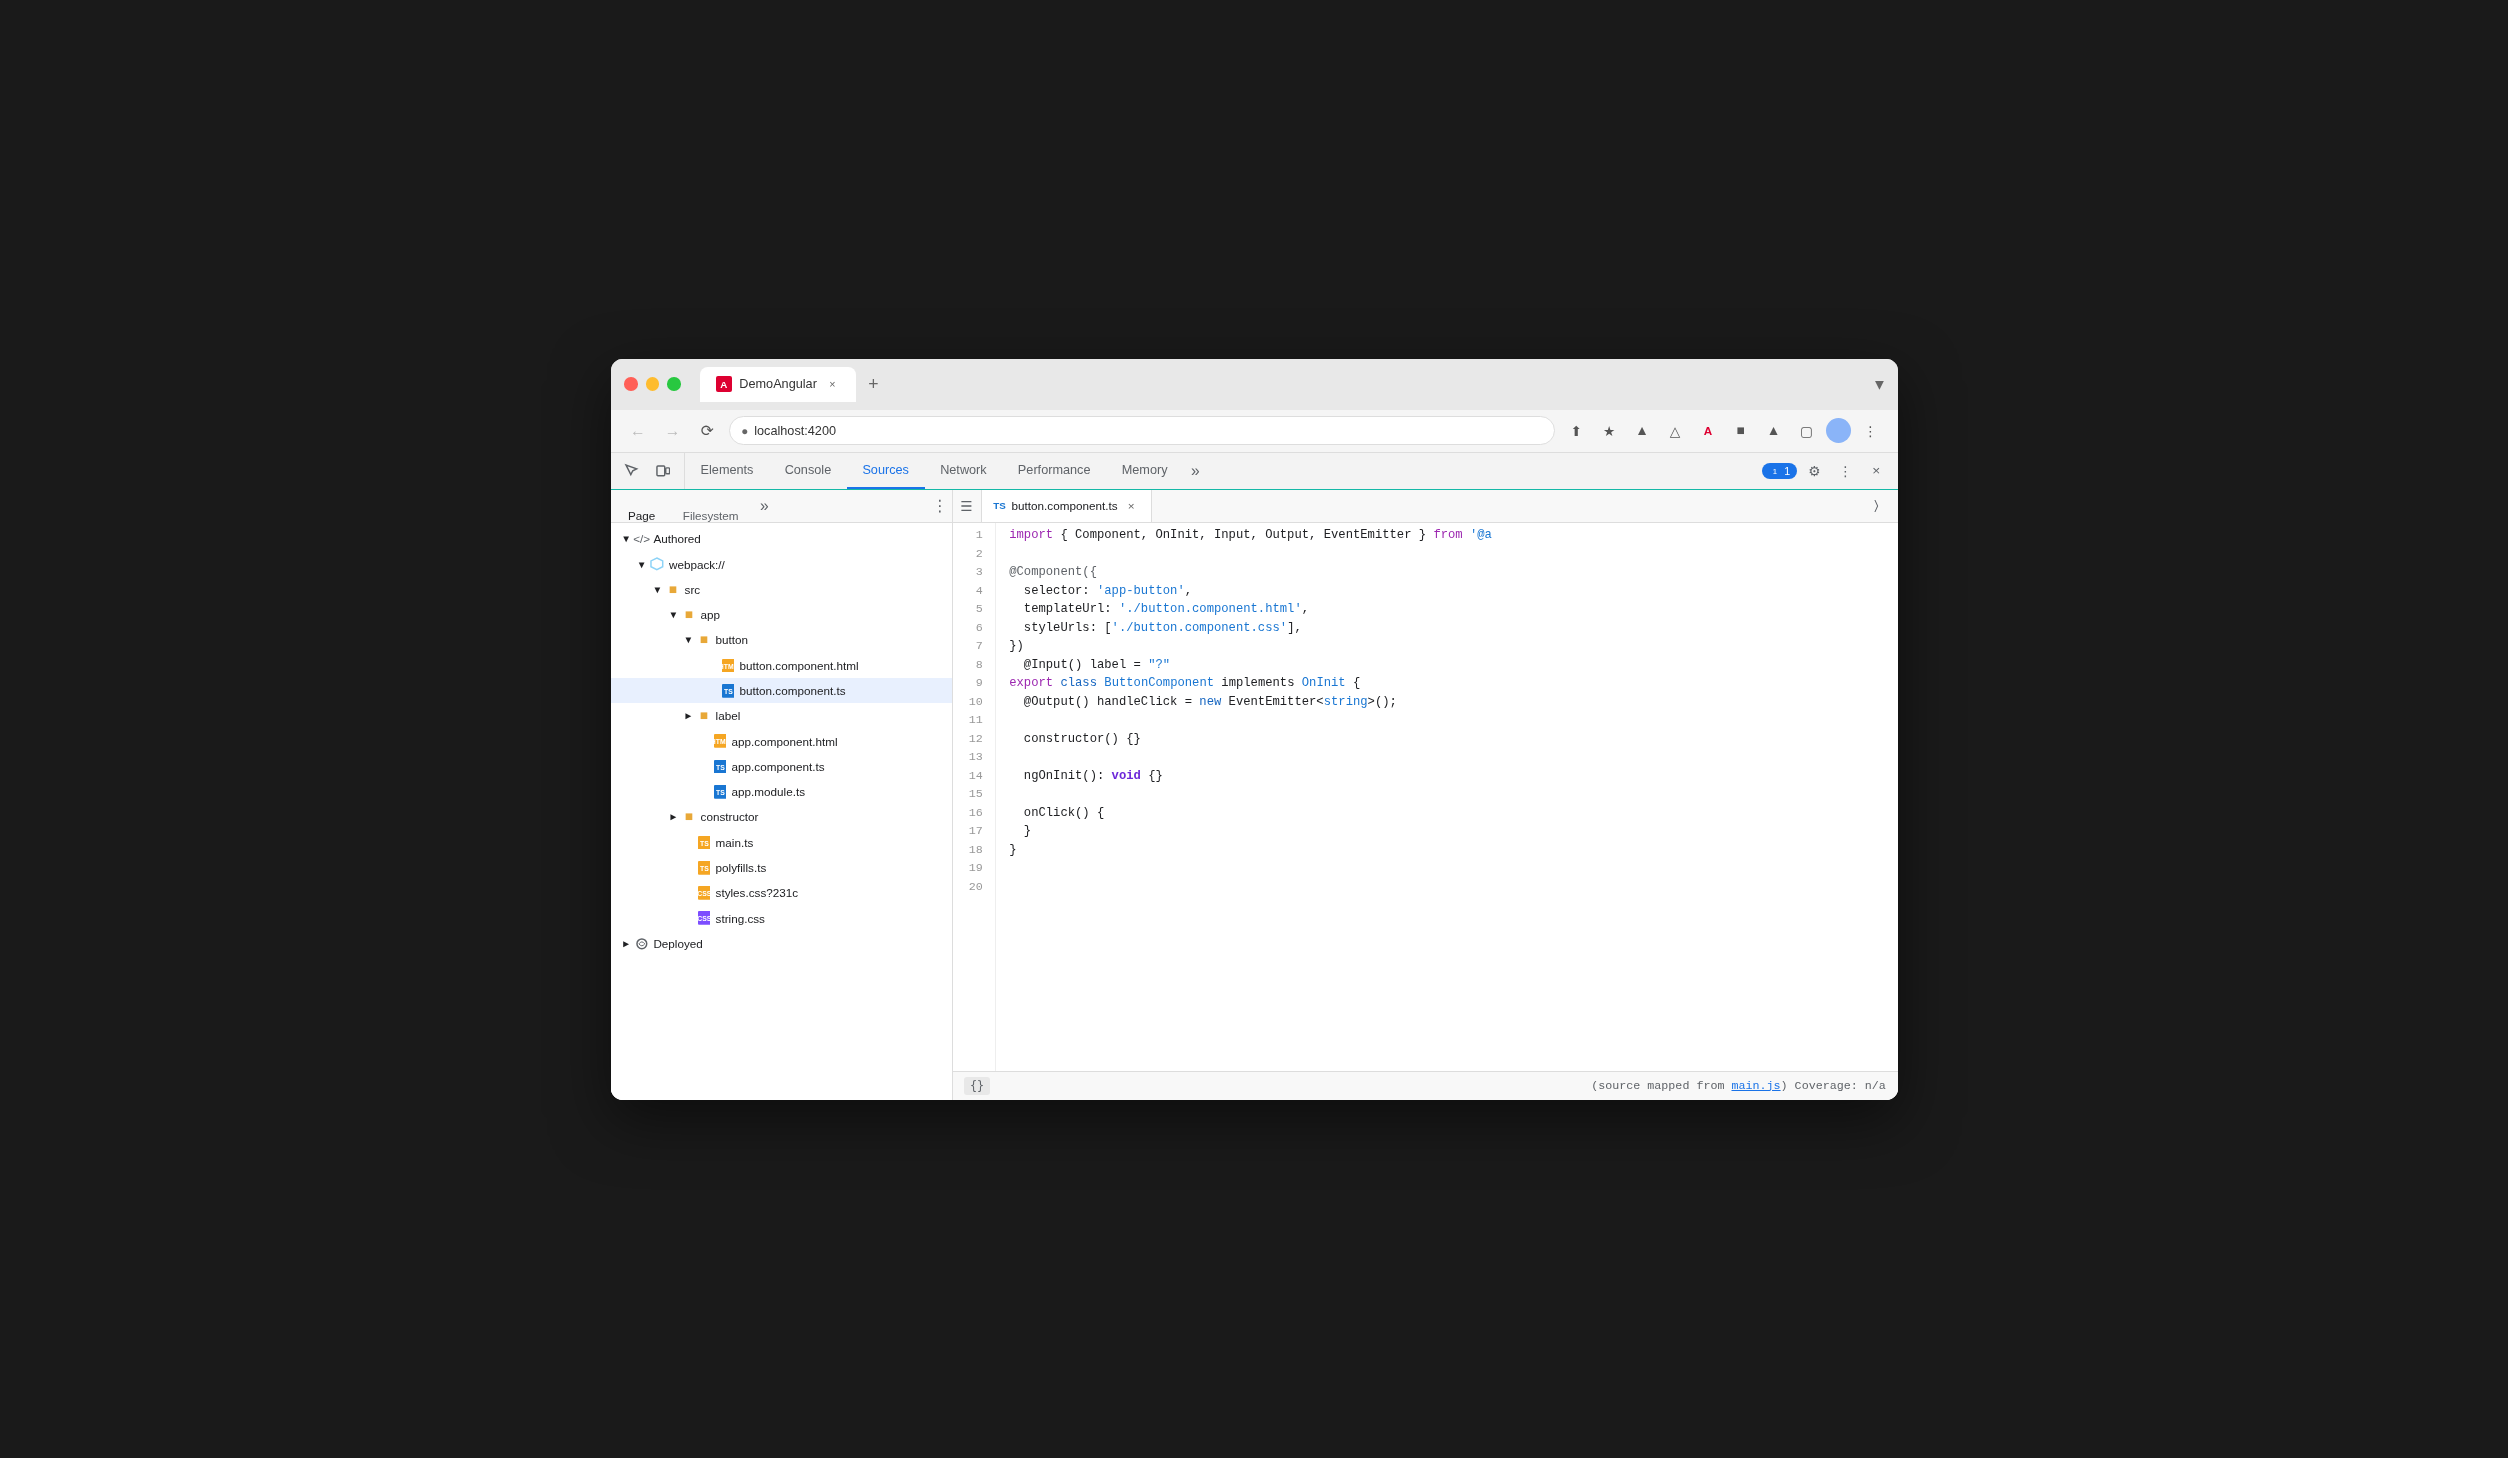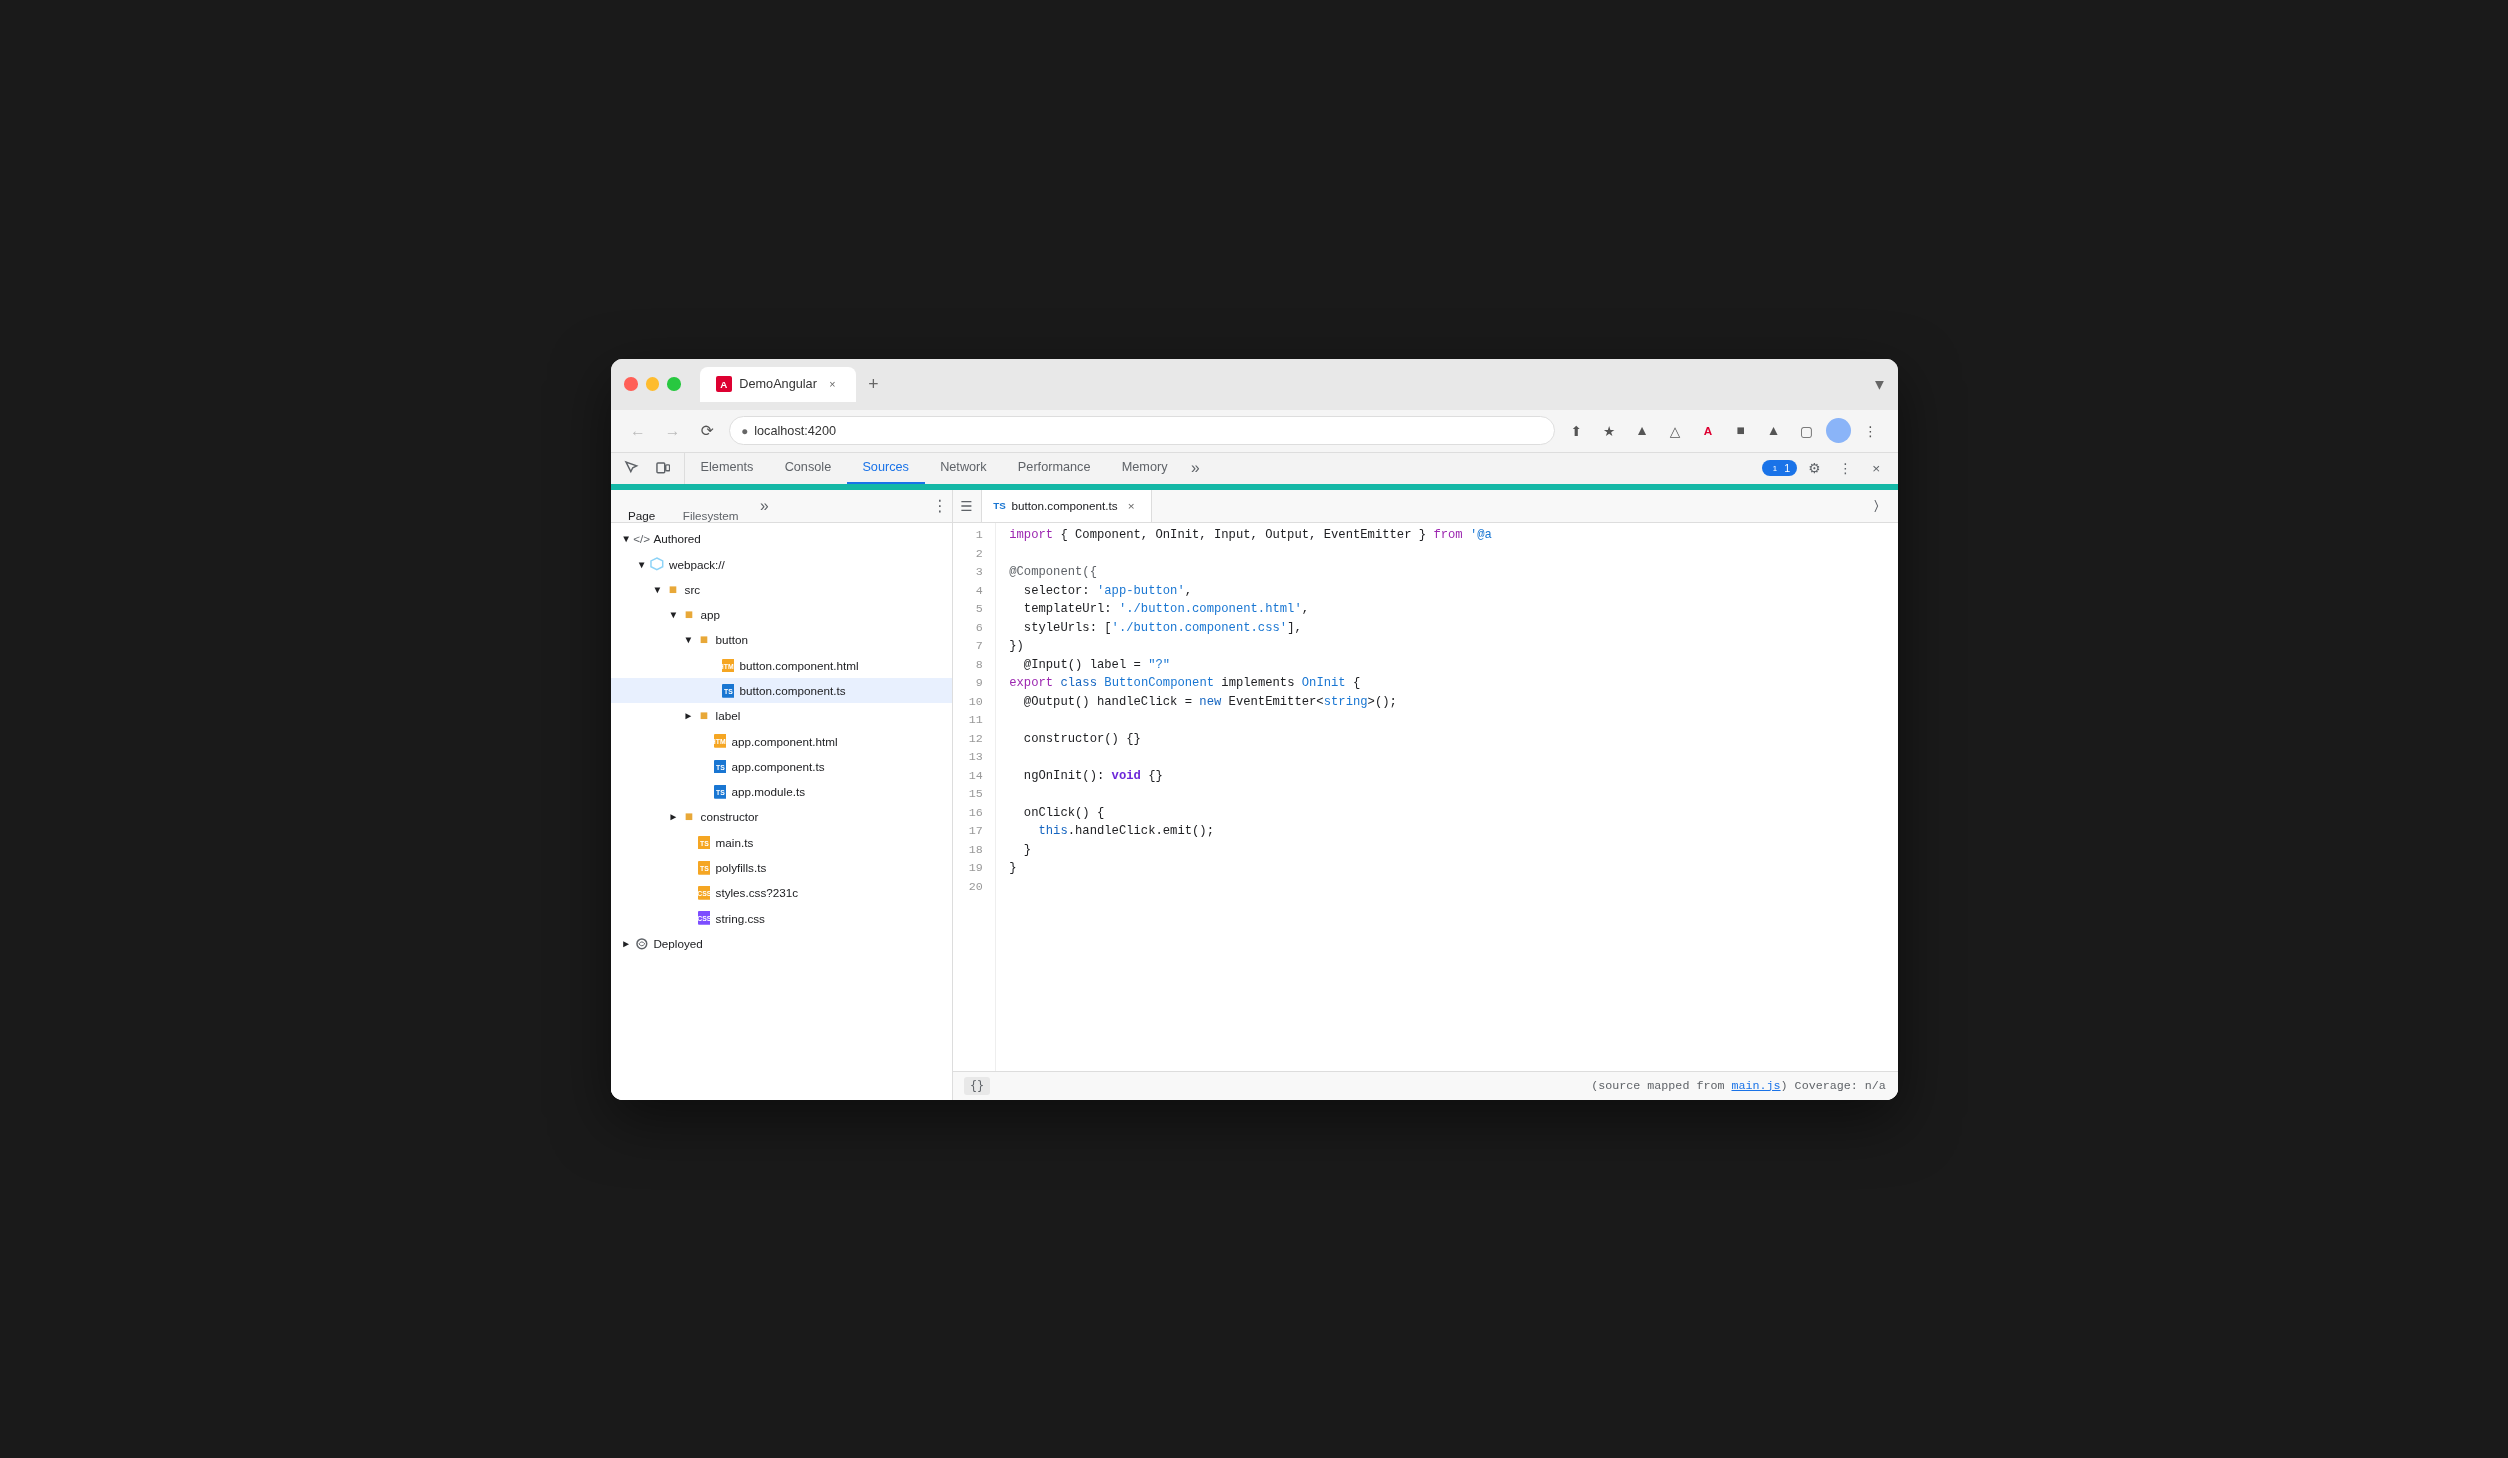--- a/index.html
+++ b/index.html
@@ -168,21 +168,21 @@
       flex-direction: column;
       flex: 1;
       background: #ffffff;
       overflow: hidden;
     }
     
     .devtools-header {
       display: flex;
       align-items: center;
       background: #f3f3f3;
-      border-bottom: 6px solid #14b8a6;
+      border-bottom: 1px solid #14b8a6;
       height: 37px;
       flex-shrink: 0;
     }
     .devtools-tabs {
       display: flex;
       align-items: center;
       height: 100%;
     }
     .devtools-tab {
       padding: 0 15.6px;
@@ -807,21 +807,20 @@
             <div class="code-line"><span class="normal">})</span></div>
             <div class="code-line"><span class="normal">  @Input() label = </span><span class="str">"?"</span></div>
             <div class="code-line"><span class="kw">export</span><span class="normal"> </span><span class="kw-blue">class</span><span class="normal"> </span><span class="class-name">ButtonComponent</span><span class="normal"> implements </span><span class="class-name">OnInit</span><span class="normal"> {</span></div>
             <div class="code-line"><span class="normal">  @Output() handleClick = </span><span class="kw-blue">new</span><span class="normal"> EventEmitter&lt;</span><span class="class-name">string</span><span class="normal">&gt;();</span></div>
             <div class="code-line"></div>
             <div class="code-line"><span class="normal">  constructor() {}</span></div>
             <div class="code-line"></div>
             <div class="code-line"><span class="normal">  ngOnInit(): </span><span class="type">void</span><span class="normal"> {}</span></div>
             <div class="code-line"></div>
             <div class="code-line"><span class="normal">  onClick() {</span></div>
-            <div class="code-line"><span class="normal">    </span><span class="kw-blue">this</span><span class="normal">.handleClick.emit();</span></div>
             <div class="code-line"><span class="normal">  }</span></div>
             <div class="code-line"><span class="normal">}</span></div>
             <div class="code-line"></div>
           </div>
         </div>
 
         <div class="editor-bottom-bar">
           <div class="bottom-bar-left">
             <div class="pretty-print-btn">{}</div>
           </div>

